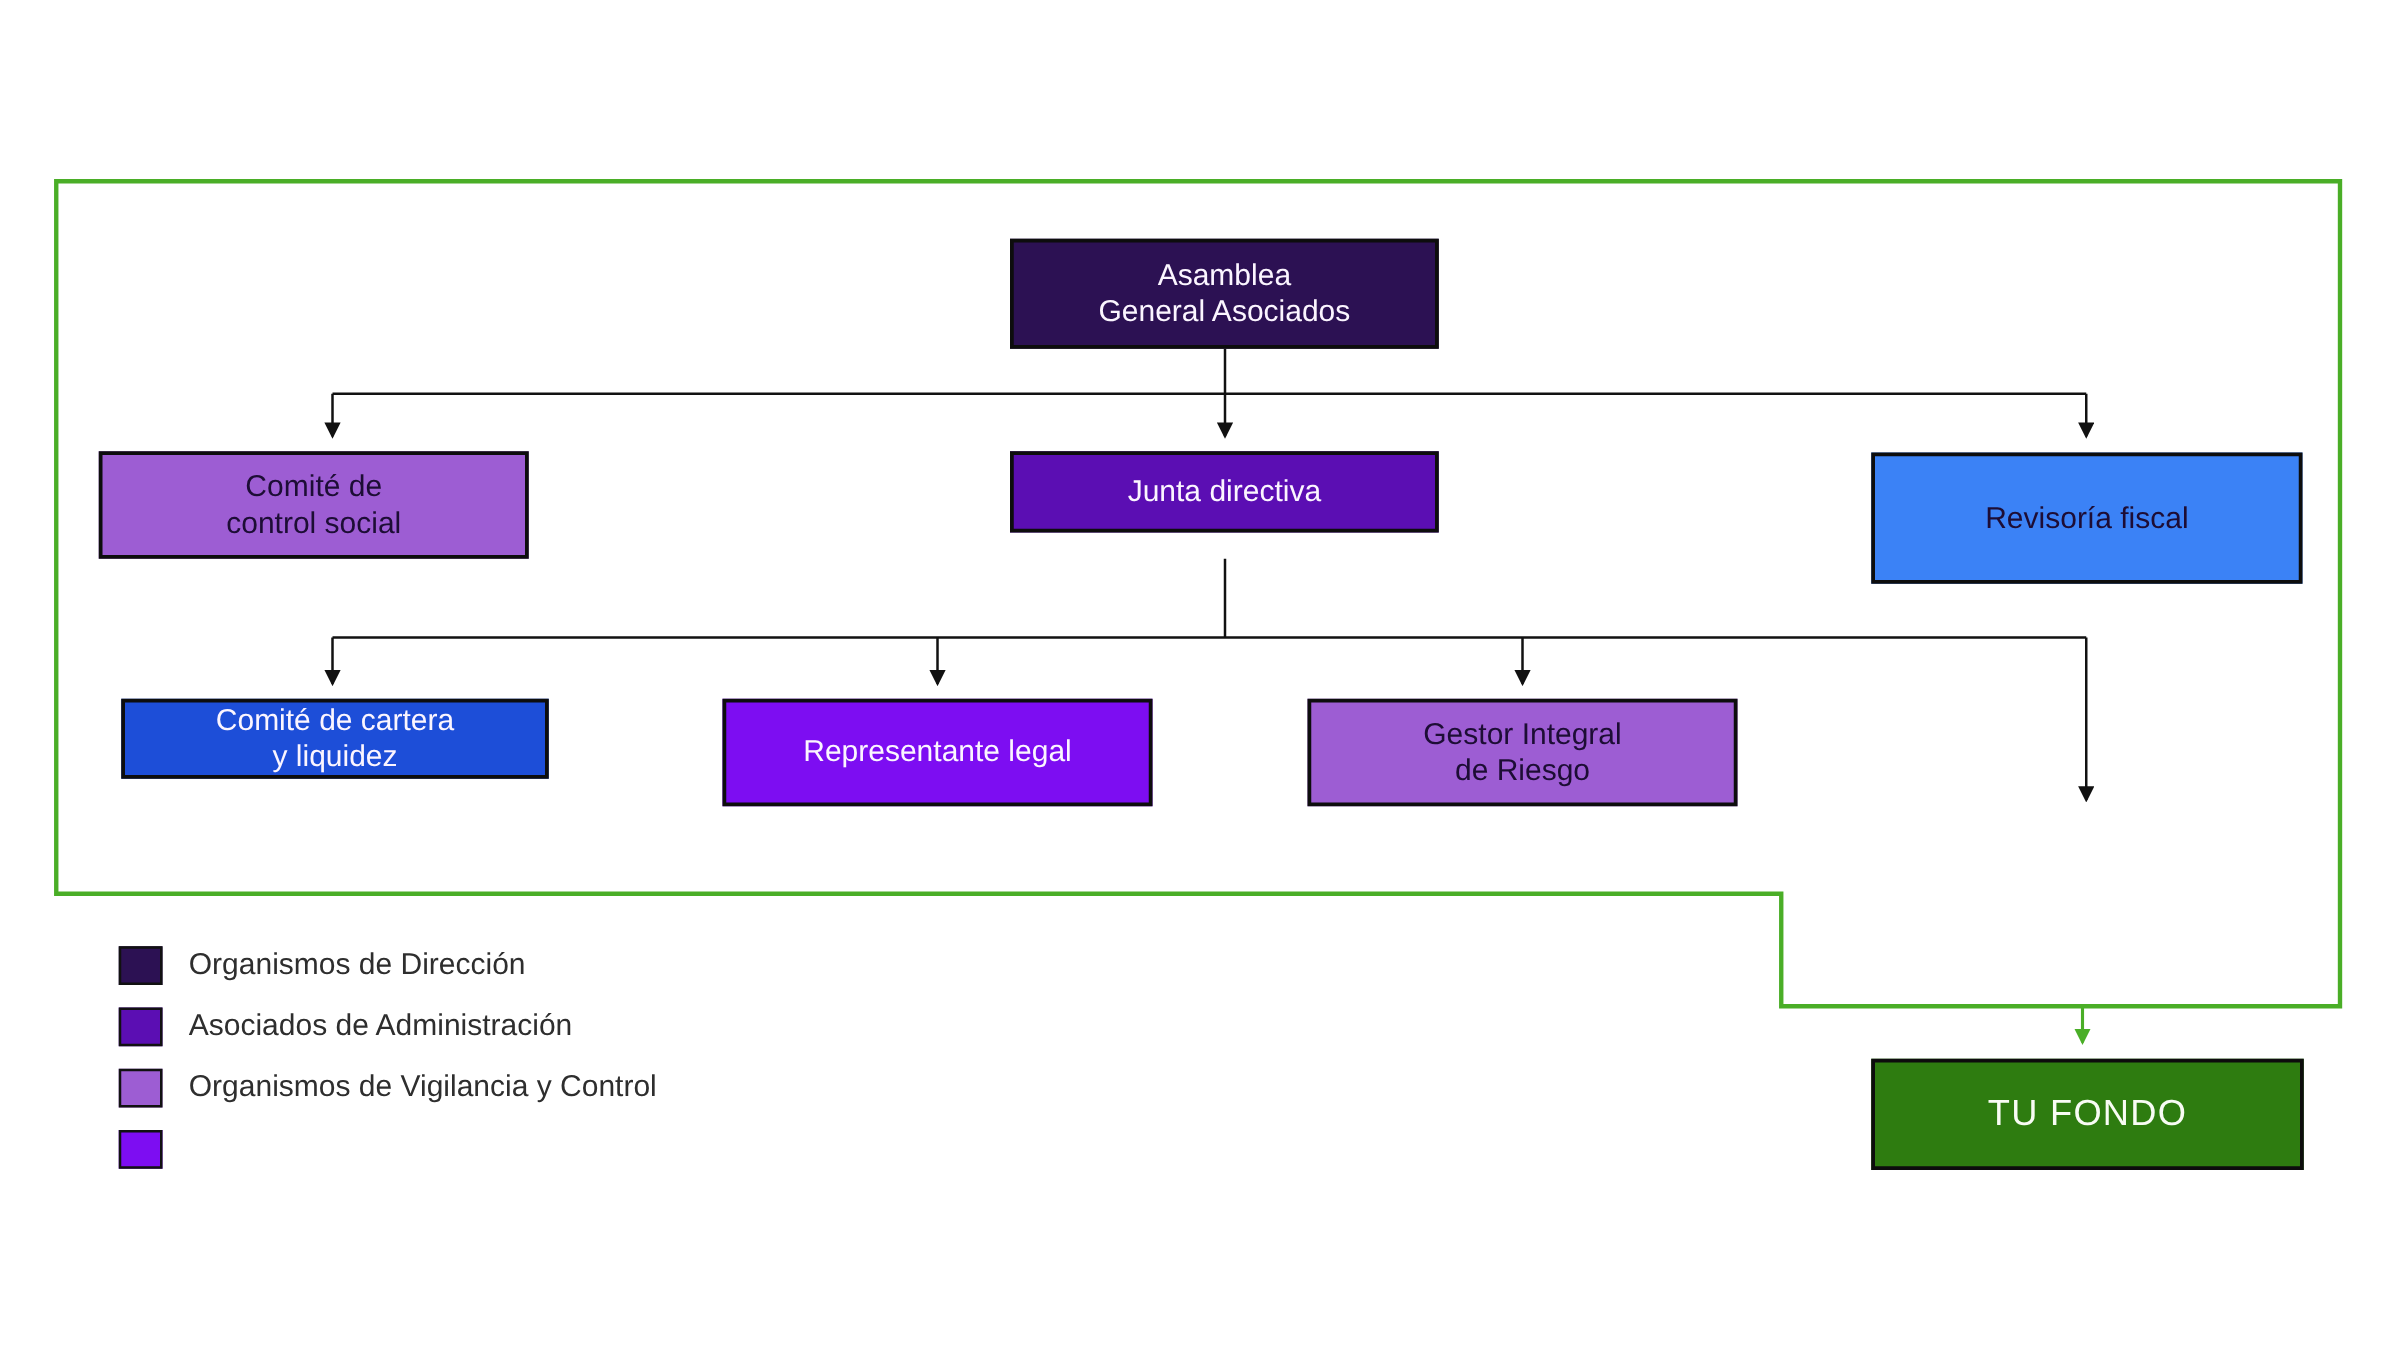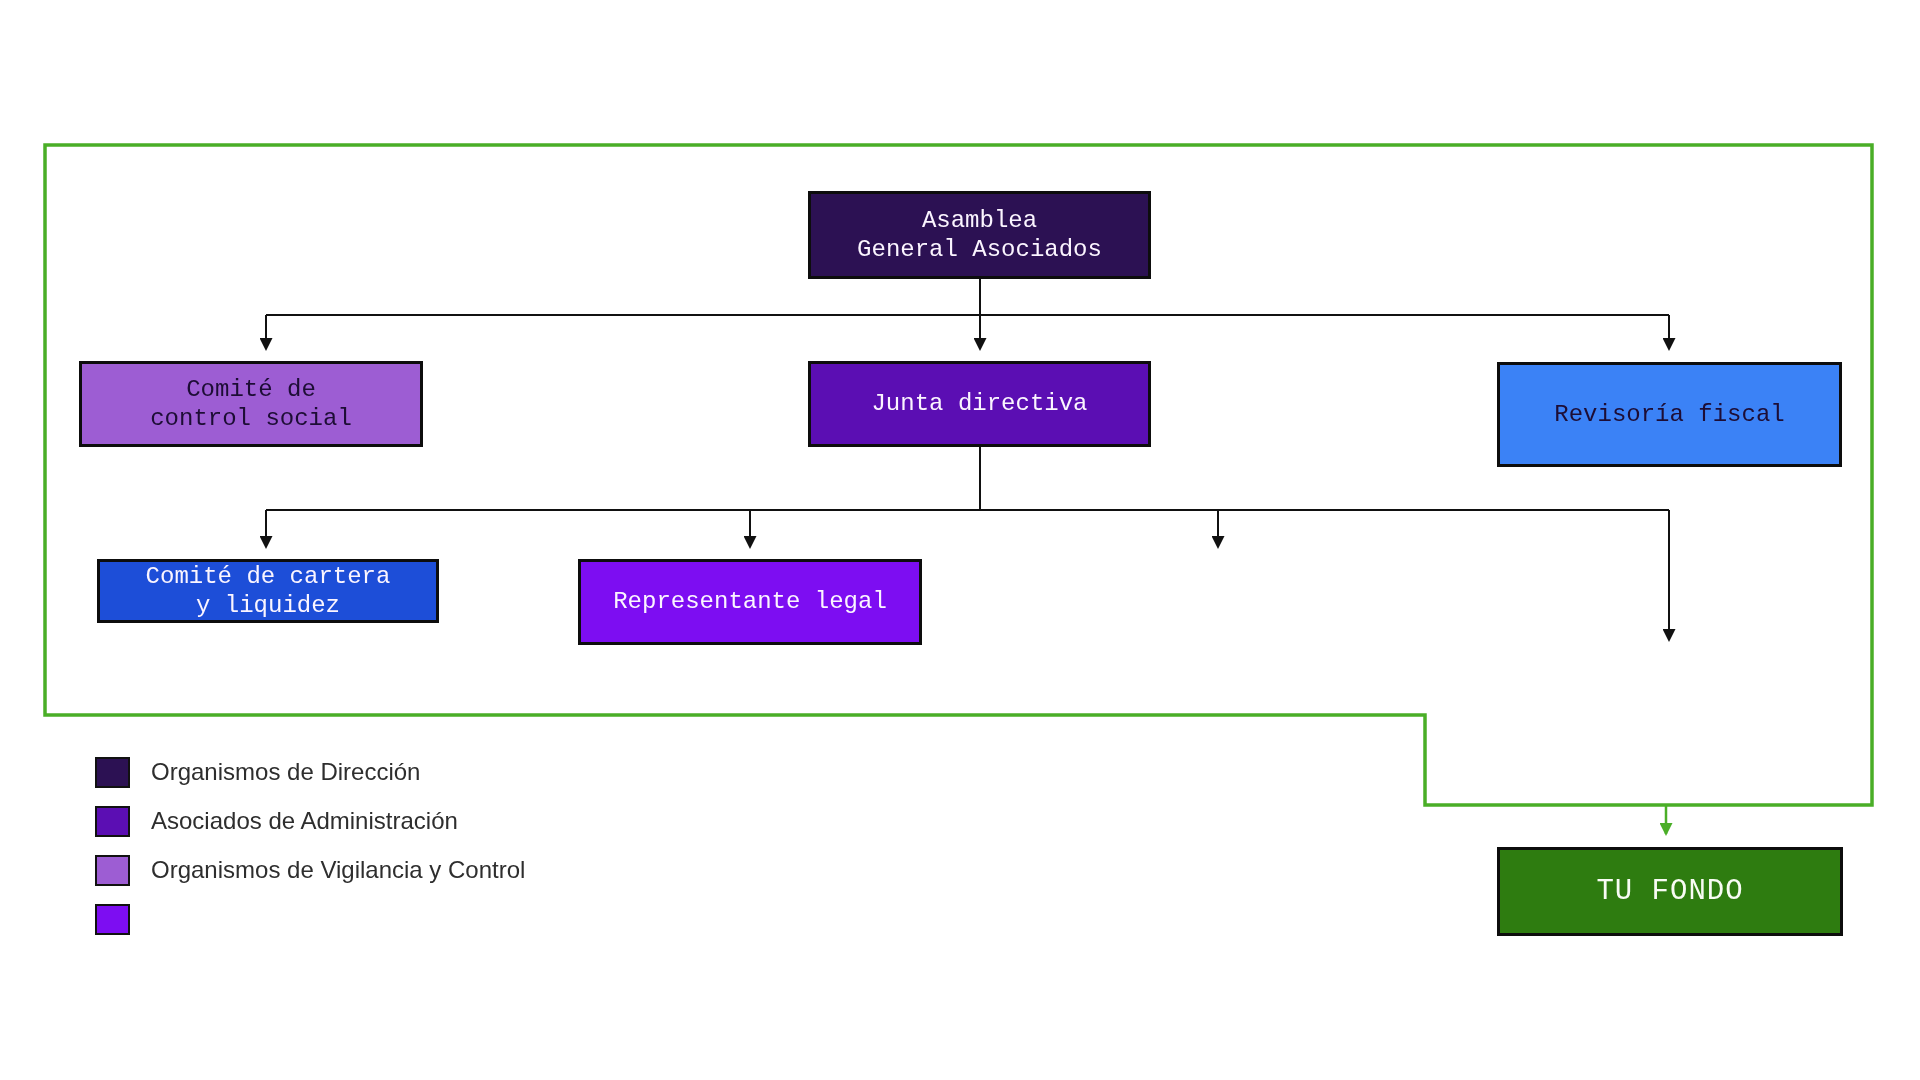--- a/index.html
+++ b/index.html
@@ -22,21 +22,20 @@
     pointer-events: none;
   }
   .node {
     position: absolute;
     box-sizing: border-box;
     border: 3px solid #0d0d0d;
     display: flex;
     align-items: center;
     justify-content: center;
     text-align: center;
-    font-family: Liberation Mono, monospace;
   }
   .node-label {
     white-space: pre-line;
     font-size: 24px;
     line-height: 1.22;
   }
   .text-light .node-label { color: #fbf5ff; }
   .text-dark  .node-label { color: #1d0d35; }
   .node-tufondo .node-label {
     font-size: 29px;
@@ -100,37 +99,41 @@
   <div class="node text-light" style="left: 808px; top: 191px; width: 343px; height: 88px; background-color: rgb(44, 17, 83);">
     <span class="node-label">Asamblea
 General Asociados</span>
   </div>
 
   <div class="node text-dark" style="left: 79px; top: 361px; width: 344px; height: 86px; background-color: rgb(157, 93, 211);">
     <span class="node-label">Comité de
 control social</span>
   </div>
 
-  <div class="node text-light" style="left: 808px; top: 361px; width: 343px; height: 86px; background-color: rgb(91, 14, 179); justify-content: center;">
+  <div class="node text-light" style="left: 808px; top: 361px; width: 343px; height: 65px; background-color: rgb(91, 14, 179); justify-content: center;">
     <span class="node-label">Junta directiva</span>
   </div>
 
   <div class="node text-dark" style="left: 1497px; top: 362px; width: 345px; height: 105px; background-color: #3b82f6;">
     <span class="node-label">Revisoría fiscal</span>
   </div>
 
   <div class="node text-light" style="left: 97px; top: 559px; width: 342px; height: 64px; background-color: #1d4ed8;">
     <span class="node-label">Comité de cartera
 y liquidez</span>
   </div>
 
   <div class="node text-light" style="left: 578px; top: 559px; width: 344px; height: 86px; background-color: rgb(125, 13, 242);">
     <span class="node-label">Representante legal</span>
   </div>
 
+  <div class="node text-dark" style="left: 1046px; top: 559px; width: 344px; height: 86px; background-color: rgb(157, 93, 211);">
+    <span class="node-label">Gestor Integral
+de Riesgo</span>
+  </div>
 
 
   <div class="node node-tufondo" style="left: 1497px; top: 847px; width: 346px; height: 89px; background-color: rgb(46, 124, 16);">
     <span class="node-label">TU  FONDO</span>
   </div>
 
   <div>
     <div class="legend-row" style="top:755px;">
       <span class="legend-swatch" style="background-color: rgb(44, 17, 83);"></span>
       <span class="legend-label">Organismos de Dirección</span>

